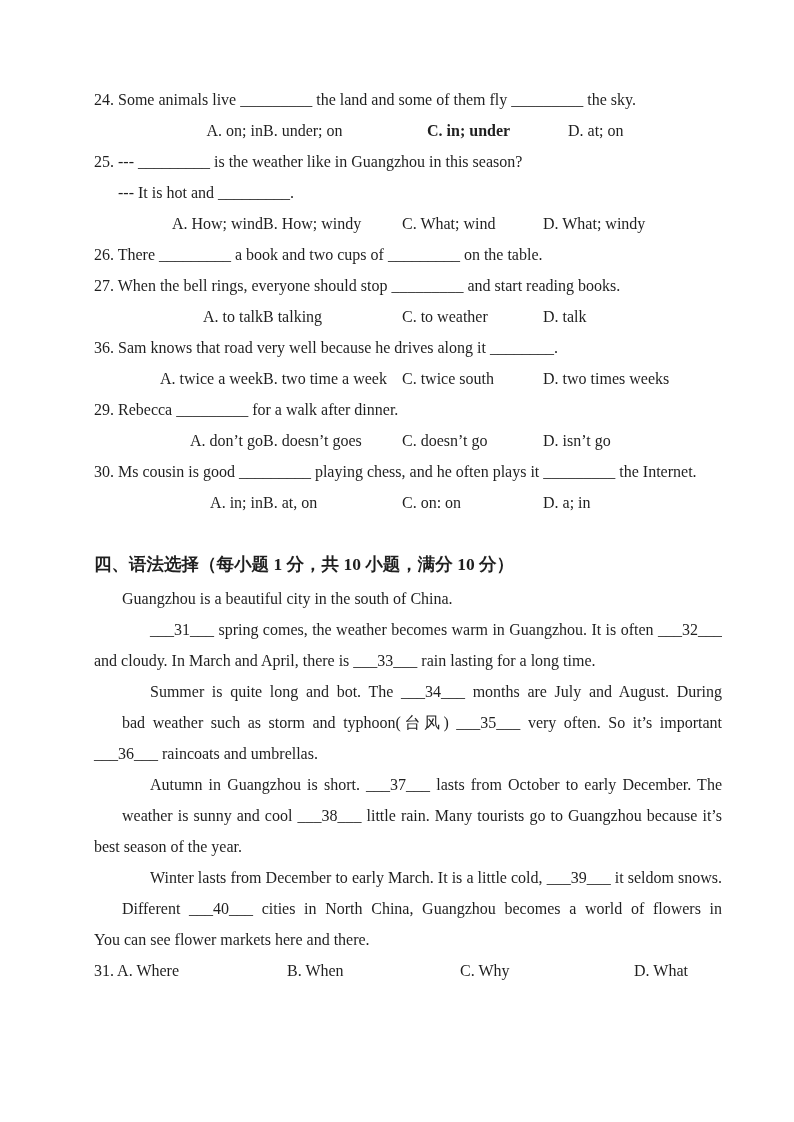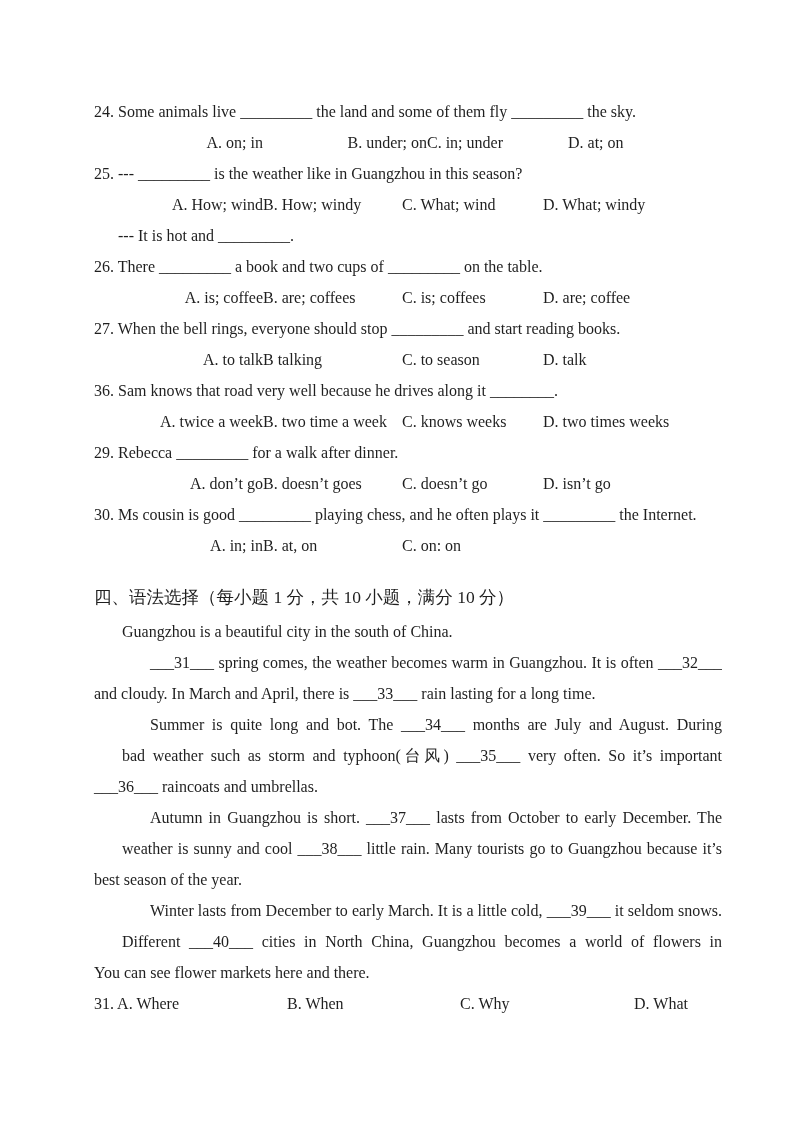--- a/index.html
+++ b/index.html
@@ -10,47 +10,47 @@
   body {
     width: 794px;
     height: 1122px;
     overflow: hidden;
     position: relative;
     font-family: "Liberation Serif", "DejaVu Serif", serif;
     color: #1f1f1f;
   }
   .content {
     position: absolute;
-    top: 96px;
+    top: 84px;
     left: 94px;
     width: 628px;
     font-size: 16px;
   }
   .line {
     height: 31px;
     line-height: 31px;
     white-space: nowrap;
   }
   .stem { white-space: nowrap; }
   .sub { padding-left: 24px; }
   .opts {
     display: flex;
     padding-left: 24px;
   }
   .opts .c1 { width: 145px; text-align: right; }
   .opts .c2 { width: 139px; }
   .opts .c3 { width: 141px; }
   .opts .c4 { flex: 1; }
-  .opts.wide .c2 { width: 164px; text-align: right; }
-  .opts.wide .c3 { width: 141px; }
+  .opts.wide .c2 { width: 164px; }
+  .opts.wide .c3 { width: 141px; font-weight: bold; }
   .heading {
-    margin-top: 18px;
+    margin-top: 28px;
     height: 37px;
     line-height: 37px;
-    font-weight: normal;
+    font-weight: bold;
     font-size: 17.5px;
     white-space: nowrap;
   }
   .para .line.justify {
     white-space: normal;
     text-align: justify;
     text-align-last: justify;
     overflow: hidden;
     margin-left: 28px;
   }
@@ -68,65 +68,60 @@
 
   <div class="line stem">24. Some animals live _________ the land and some of them fly _________ the sky.</div>
   <div class="line opts wide">
     <span class="c1">A. on; in</span>
     <span class="c2">B. under; on</span>
     <span class="c3">C. in; under</span>
     <span class="c4">D. at; on</span>
   </div>
 
   <div class="line stem">25. --- _________  is the weather like in Guangzhou in this season?</div>
+  <div class="line sub">--- It is hot and _________.</div>
   <div class="line opts">
     <span class="c1">A. How; wind</span>
     <span class="c2">B. How; windy</span>
     <span class="c3">C. What; wind</span>
     <span class="c4">D. What; windy</span>
   </div>
-  <div class="line sub">--- It is hot and _________.</div>
 
   <div class="line stem">26. There _________ a book and two cups of _________ on the table.</div>
-  <div class="line opts">
-    <span class="c1">A. is; coffee</span>
-    <span class="c2">B. are; coffees</span>
-    <span class="c3">C. is; coffees</span>
-    <span class="c4">D. are; coffee</span>
-  </div>
 
   <div class="line stem">27. When the bell rings, everyone should stop _________ and start reading books.</div>
   <div class="line opts">
     <span class="c1">A. to talk</span>
     <span class="c2">B talking</span>
-    <span class="c3">C. to season</span>
+    <span class="c3">C. to weather</span>
     <span class="c4">D. talk</span>
   </div>
 
   <div class="line stem">36. Sam knows that road very well because he drives along it ________.</div>
   <div class="line opts">
     <span class="c1">A. twice a week</span>
     <span class="c2">B. two time a week</span>
-    <span class="c3">C. knows weeks</span>
+    <span class="c3">C. twice south</span>
     <span class="c4">D. two times weeks</span>
   </div>
 
   <div class="line stem">29. Rebecca _________ for a walk after dinner.</div>
   <div class="line opts">
     <span class="c1">A. don’t go</span>
     <span class="c2">B. doesn’t goes</span>
     <span class="c3">C. doesn’t go</span>
     <span class="c4">D. isn’t go</span>
   </div>
 
   <div class="line stem">30. Ms cousin is good _________ playing chess, and he often plays it _________ the Internet.</div>
   <div class="line opts">
     <span class="c1">A. in; in</span>
     <span class="c2">B. at, on</span>
     <span class="c3">C. on: on</span>
+    <span class="c4">D. a; in</span>
   </div>
 
   <div class="heading">四、语法选择（每小题 1 分，共 10 小题，满分 10 分）</div>
 
   <div class="para">
     <div class="line indent">Guangzhou is a beautiful city in the south of China.</div>
     <div class="line indent justify">___31___ spring comes, the weather becomes warm in Guangzhou. It is often ___32___</div>
     <div class="line">and cloudy. In March and April, there is ___33___ rain lasting for a long time.</div>
     <div class="line indent justify">Summer is quite long and bot. The ___34___ months are July and August. During summer,</div>
     <div class="line justify">bad weather such as storm and typhoon(台风) ___35___ very often. So it’s important</div>

